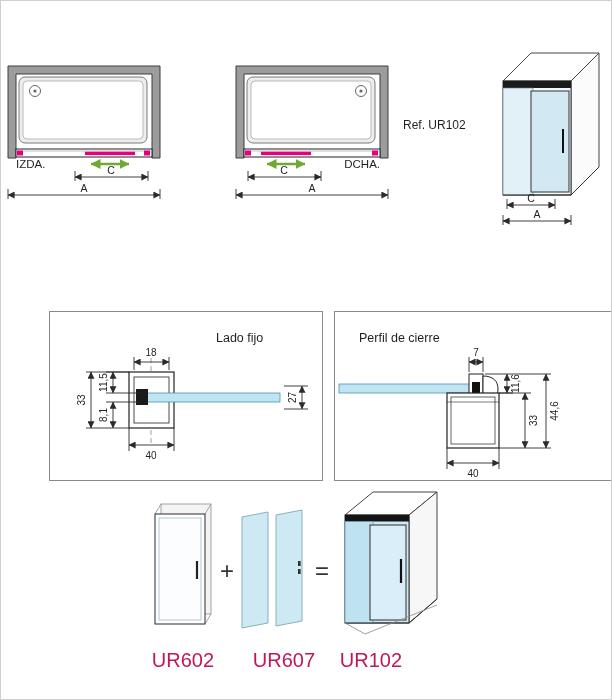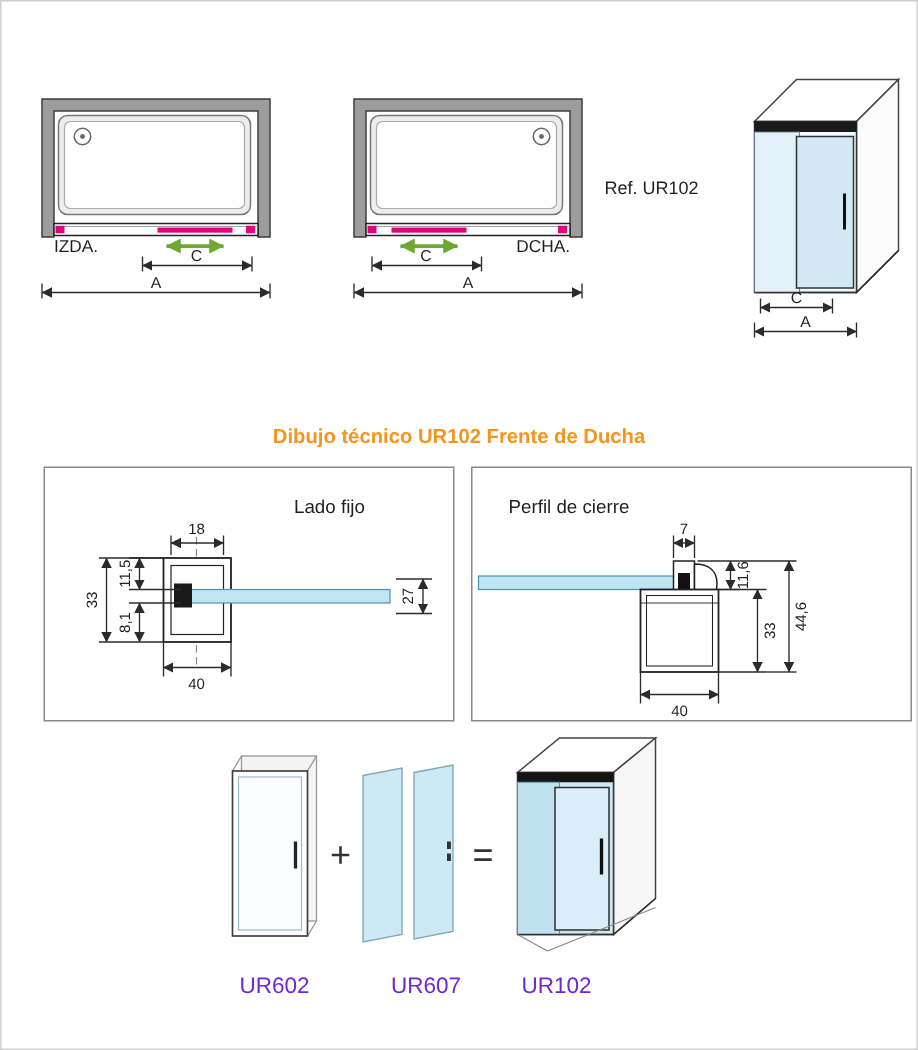--- a/index.html
+++ b/index.html
@@ -14,48 +14,48 @@
   }
   .abs{position:absolute;}
   svg text{font-family:"Liberation Sans", sans-serif;fill:#1f1f1f;}
   .title{
     position:absolute;top:282px;left:0;width:100%;
     text-align:center;font-size:13.5px;font-weight:bold;color:#F7941D;
     margin:0;
   }
   .detail-box{
     position:absolute;top:310px;height:170px;
-    border:1px solid #8a8a8a;background:#fff;box-sizing:border-box;
+    border:1px solid #8a8a8a;background:#fff;box-sizing:border-box;margin-left:20px;
   }
   .op{
     position:absolute;font-size:24px;color:#333;font-weight:normal;
   }
   .part-label{
     position:absolute;top:648px;text-align:center;
-    font-size:15px;color:#6d28d9;
+    font-size:20px;color:#be185d;
   }
   figure{margin:0;padding:0;}
 </style>
 </head>
 <body>
 
 <div class="page">
 
   <svg width="0" height="0" style="position:absolute" aria-hidden="true">
     <defs>
       <marker id="dimarr" viewBox="0 0 10 10" refX="9.5" refY="5" markerWidth="7" markerHeight="7" markerUnits="userSpaceOnUse" orient="auto-start-reverse">
         <path d="M0,0 L10,5 L0,10 Z" fill="#2b2b2b"></path>
       </marker>
       <marker id="grnarr" viewBox="0 0 10 10" refX="9.5" refY="5" markerWidth="10" markerHeight="10" markerUnits="userSpaceOnUse" orient="auto-start-reverse">
         <path d="M0,0 L10,5 L0,10 Z" fill="#6FA832"></path>
       </marker>
     </defs>
   </svg>
 
-  <figure class="abs" style="left:24px;top:62px;width:158px;height:148px">
+  <figure class="abs" style="left:4px;top:62px;width:158px;height:148px">
     <svg viewBox="0 0 158 148" width="158" height="148">
       <g>
         <path d="M3,95 V3 H155 V95 H147 V11 H11 V95 Z" fill="#9C9C9C" stroke="#3c3c3c" stroke-width="1"></path>
       </g>
       <g>
         <rect x="14" y="14" width="128" height="66" rx="6" fill="#ededed" stroke="#7a7a7a" stroke-width="1"></rect>
         <rect x="18" y="18" width="120" height="58" rx="4" fill="#ffffff" stroke="#ababab" stroke-width="0.8"></rect>
         <circle cx="30" cy="28" r="5.5" fill="#fff" stroke="#666"></circle>
         <circle cx="30" cy="28" r="1.6" fill="#666"></circle>
       </g>
@@ -142,21 +142,20 @@
       <text x="130" y="165" font-size="10.5" text-anchor="middle">C</text>
       <g stroke="#2b2b2b" stroke-width="0.9">
         <line x1="102" y1="178" x2="102" y2="188"></line>
         <line x1="170" y1="178" x2="170" y2="188"></line>
         <line x1="102" y1="184" x2="170" y2="184" marker-start="url(#dimarr)" marker-end="url(#dimarr)"></line>
       </g>
       <text x="136" y="181" font-size="10.5" text-anchor="middle">A</text>
     </svg>
   </figure>
 
-  <h2 class="title">Dibujo técnico UR102 Frente de Ducha</h2>
 
   <div class="detail-box" style="left:28px;width:274px">
     <svg viewBox="0 0 272 168" width="272" height="168">
       <text x="166" y="30" font-size="12.5" fill="#4a4a4a">Lado fijo</text>
       <line x1="101" y1="46" x2="101" y2="132" stroke="#888" stroke-width="0.8" stroke-dasharray="5,3"></line>
       <g>
         <rect x="79" y="60" width="45" height="56" fill="#ffffff" stroke="#222" stroke-width="1.2"></rect>
         <rect x="84" y="65" width="35" height="46" fill="none" stroke="#222" stroke-width="0.8"></rect>
       </g>
       <rect x="91" y="81" width="139" height="9" fill="#BFE4F2" stroke="#4d93ad" stroke-width="0.8"></rect>

